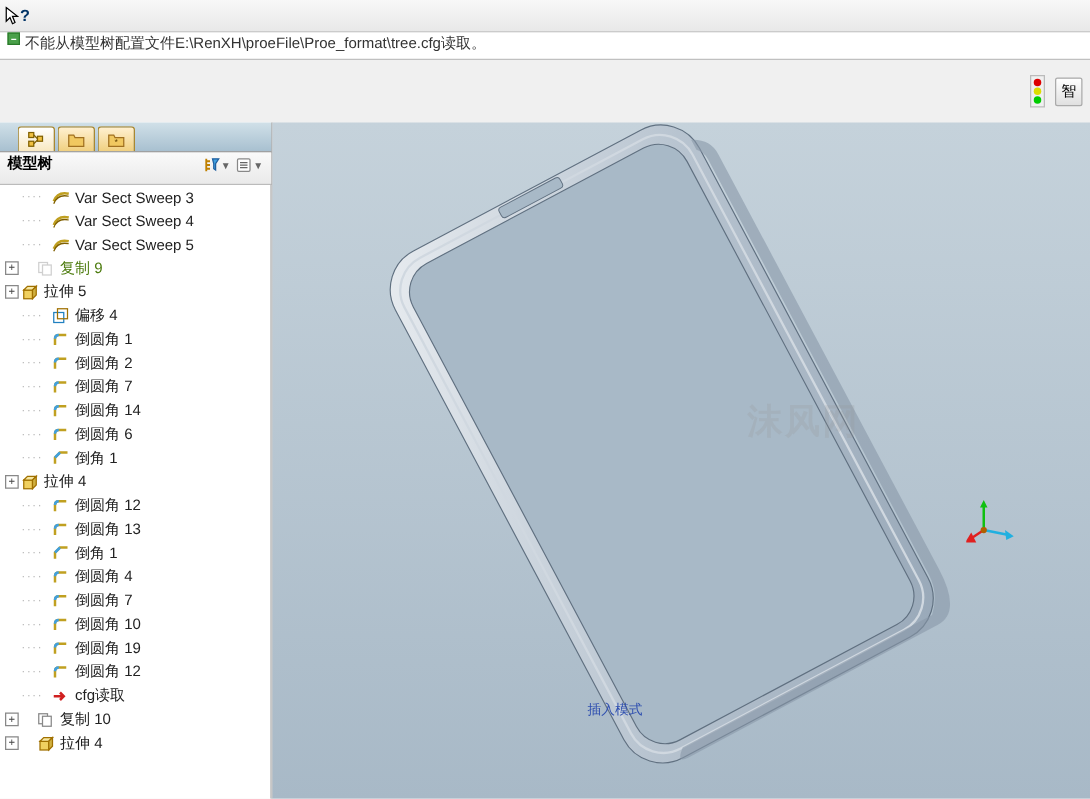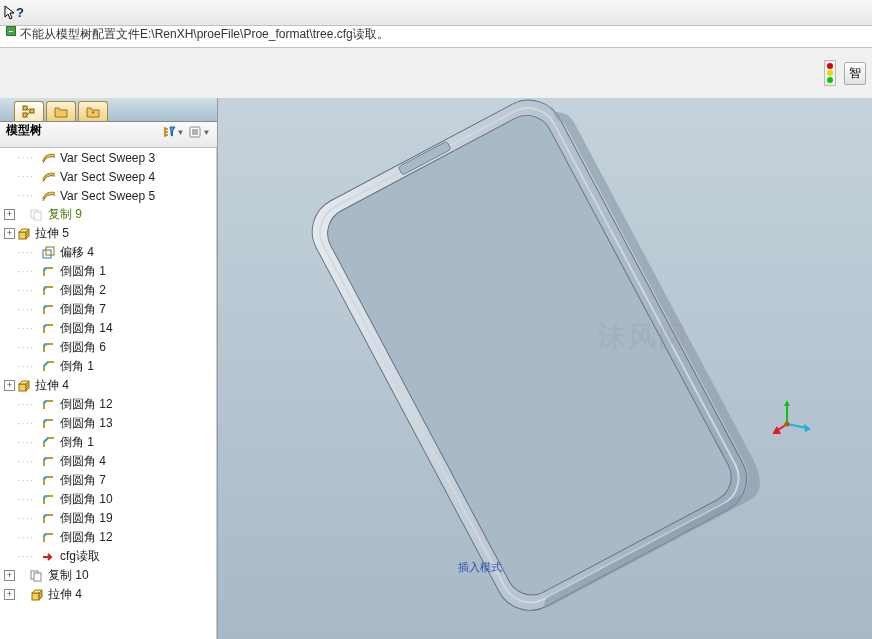--- a/index.html
+++ b/index.html
@@ -167,21 +167,21 @@
     }
     .watermark {
       position: absolute;
       left: 380px; top: 220px;
       font-size: 28px; font-weight: bold;
       color: rgba(150,150,150,0.22);
       letter-spacing: 2px;
     }
     .viewport-label {
       position: absolute;
-      left: 240px;
+      left: 252px;
       bottom: 64px;
       color: #3050b0;
       font-size: 11px;
     }
   </style>
 </head>
 <body>
 
 <div class="toolbar-top">
   <span class="cursor-icon">

